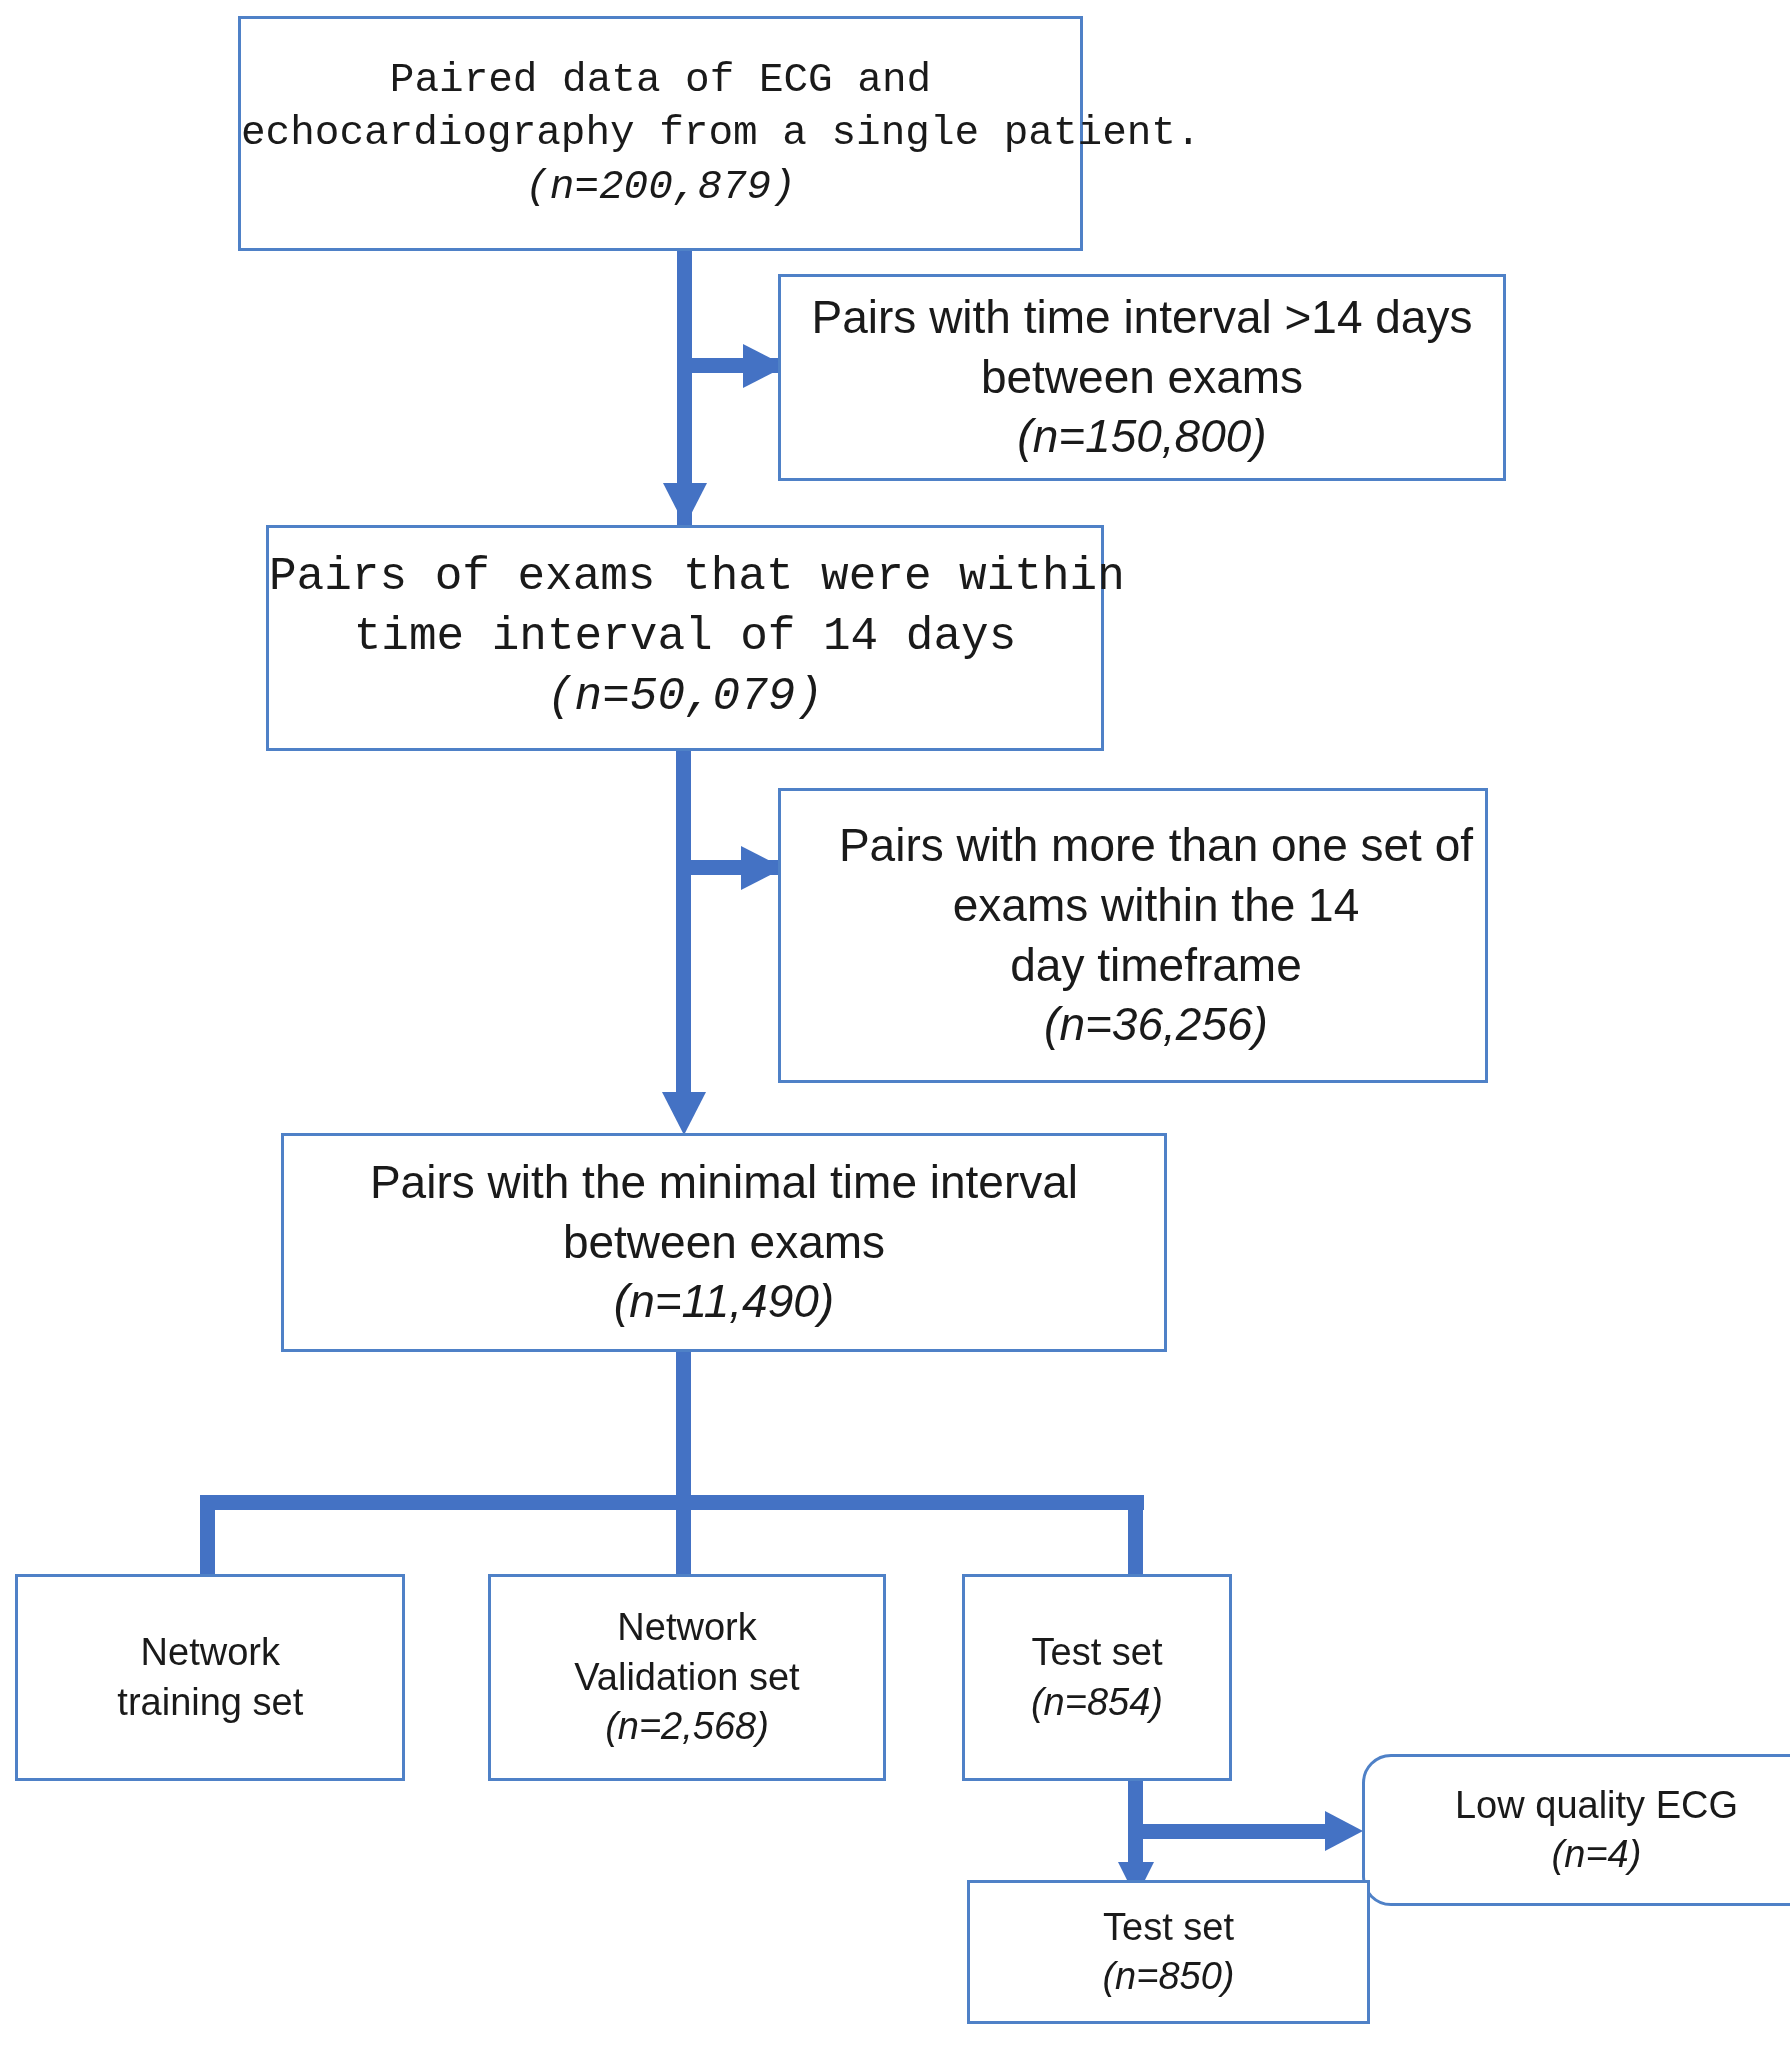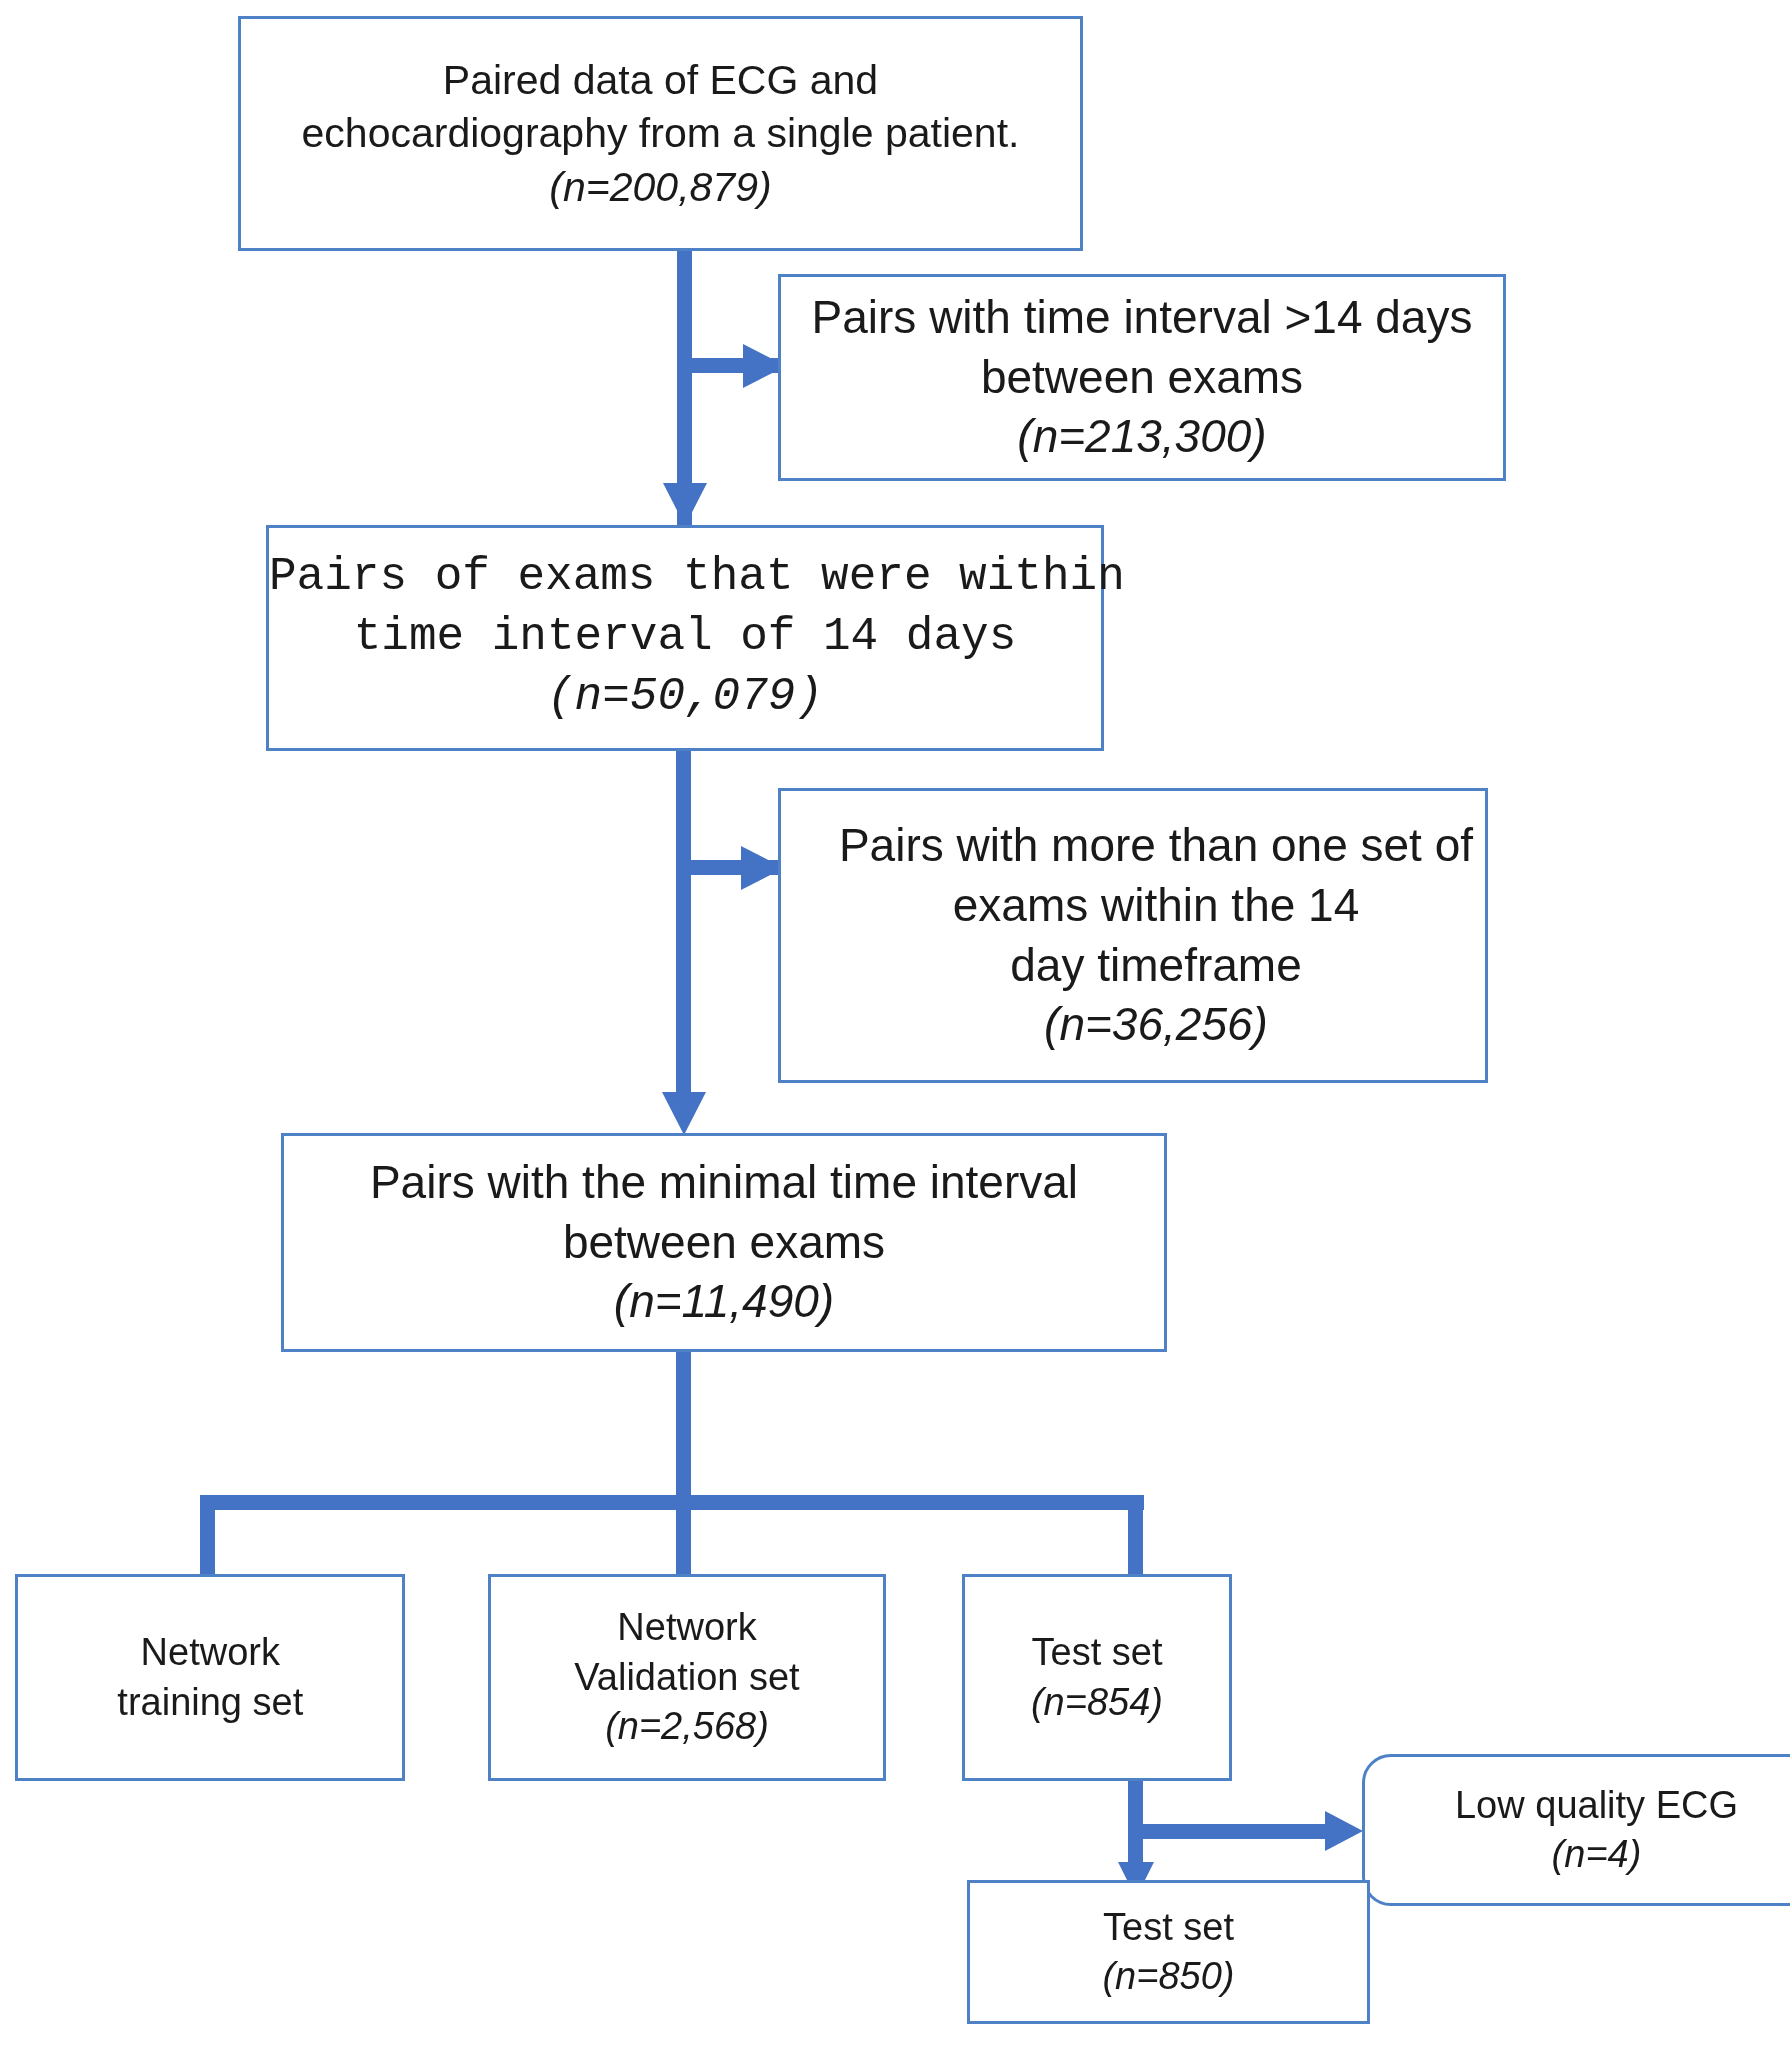--- a/index.html
+++ b/index.html
@@ -120,30 +120,30 @@
 
   <div class="conn-v" style="left:1128px; top:1495px; width:15.3px; height:96px;"></div>
   <div class="arrow-down small" style="left:1118px; top:1574px;"></div>
 
   <div class="conn-v" style="left:1128px; top:1780px; width:15.3px; height:121px;"></div>
   <div class="arrow-down small" style="left:1118px; top:1862px;"></div>
 
   <div class="conn-h" style="left:1136px; top:1824px; width:197px; height:15.3px;"></div>
   <div class="arrow-right small" style="left:1325px; top:1811px;"></div>
 
-  <div class="fbox t-lg" style="left:238px; top:16.4px; width:845px; height:235px;">
+  <div class="fbox t-lg" style="left:238px; top:16.4px; width:845px; height:235px;font-family:Liberation Mono, monospace;">
     <span class="line">Paired data of ECG and</span>
     <span class="line">echocardiography from a single patient.</span>
     <span class="nval">(n=200,879)</span>
   </div>
 
   <div class="fbox t-md" style="left:778px; top:274px; width:728px; height:207px;">
     <span class="line">Pairs with time interval &gt;14 days</span>
     <span class="line">between exams</span>
-    <span class="nval">(n=213,300)</span>
+    <span class="nval">(n=150,800)</span>
   </div>
 
   <div class="fbox t-md" style="left:266px; top:525px; width:838px; height:226px;font-family:Liberation Mono, monospace;">
     <span class="line">Pairs of exams that were within</span>
     <span class="line">time interval of 14 days</span>
     <span class="nval">(n=50,079)</span>
   </div>
 
   <div class="fbox t-md" style="left:778px; top:788px; width:710px; height:295px;padding-left:46px;">
     <span class="line">Pairs with more than one set of</span>

